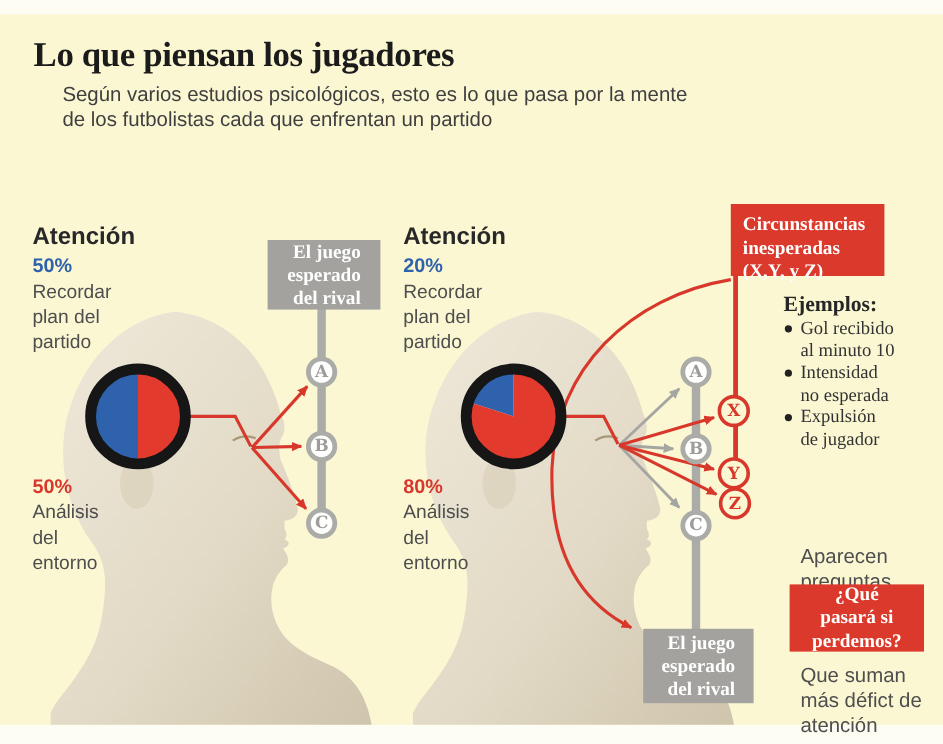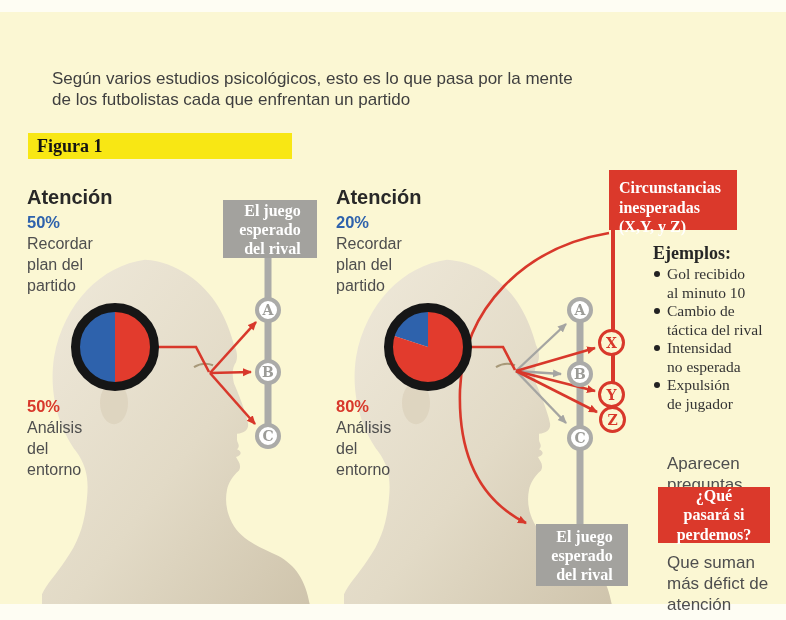--- a/index.html
+++ b/index.html
@@ -104,24 +104,24 @@
     <circle r="39.5" fill="none" stroke="#161616" stroke-width="9"></circle>
   </svg>
   <svg class="pie" style="left:380px;top:299px;" width="96" height="96" viewBox="-48 -48 96 96">
     <g class="pie-slices">
         <path d="M0,0 L0.00,-37.00 A37,37 0 0 0 -35.19,-11.43 Z" fill="#2E62AC"></path>
         <path d="M0,0 L-35.19,-11.43 A37,37 0 1 0 0.00,-37.00 Z" fill="#E23B2D"></path>
       </g>
     <circle r="39.5" fill="none" stroke="#161616" stroke-width="9"></circle>
   </svg>
 
+  <div class="abs title z5" style="left:28px;top:30px;">Lo que piensan los jugadores</div>
   <div class="abs subtitle pre z5" style="left:28px;top:68px;margin-left:24px;">Según varios estudios psicológicos, esto es lo que pasa por la mente
 de los futbolistas cada que enfrentan un partido</div>
 
-  <div class="abs figbar z5" style="left:28px;top:133px;width:264px;">Figura 1</div>
 
   <div class="abs attn z5" style="left:27px;top:186px;">Atención</div>
   <div class="abs pct blue z5" style="left:27px;top:213px;">50%</div>
   <div class="abs glabel pre z5" style="left:27px;top:233px;">Recordar
 plan del
 partido</div>
   <div class="abs pct red z5" style="left:27px;top:397px;">50%</div>
   <div class="abs glabel pre z5" style="left:27px;top:417px;">Análisis
 del
 entorno</div>
@@ -154,22 +154,20 @@
   <div class="node red" style="left:599px;top:406px;">Z</div>
 
   <div class="abs graybox pre z5" style="left:536px;top:524px;width:92px;height:62px;">El juego
 esperado
 del rival</div>
 
   <div class="abs ejtitle z5" style="left:653px;top:243px;">Ejemplos:</div>
   <div class="abs z5" style="left:653px;top:265px;width:132px;">
     <div class="ex pre">Gol recibido
 al minuto 10</div>
-    <div class="ex pre">Cambio de
-táctica del rival</div>
     <div class="ex pre">Intensidad
 no esperada</div>
     <div class="ex pre">Expulsión
 de jugador</div>
   </div>
   <div class="abs note pre z5" style="left:667px;top:453px;">Aparecen
 preguntas</div>
   <div class="abs redbox pre z5" style="left:658px;top:487px;width:112px;height:56px;display:flex;align-items:center;justify-content:center;text-align:center;">¿Qué
 pasará si
 perdemos?</div>

